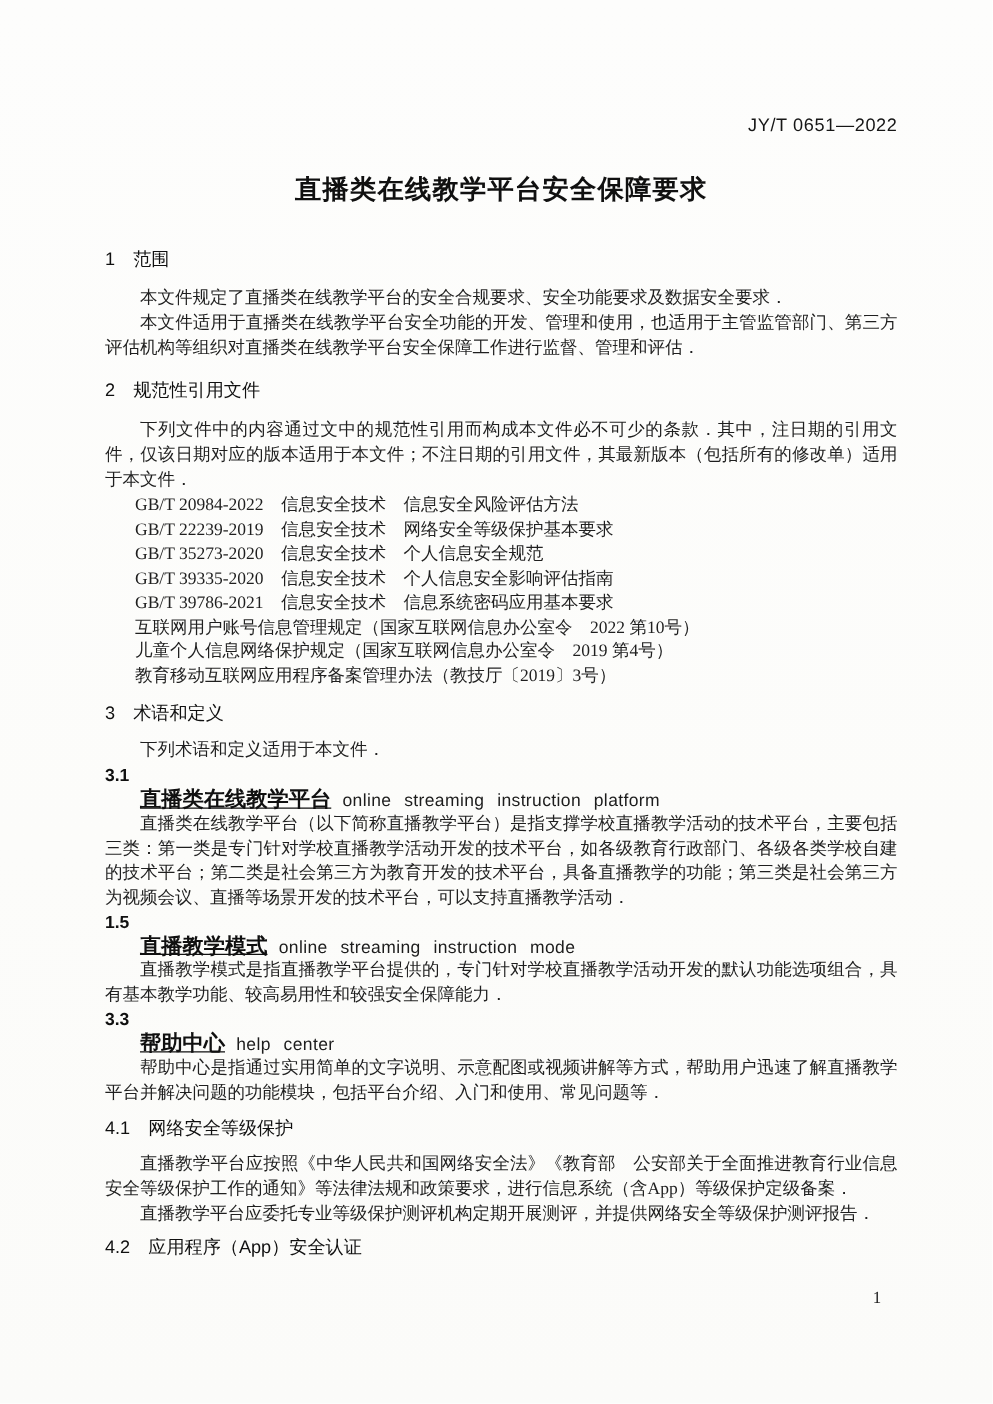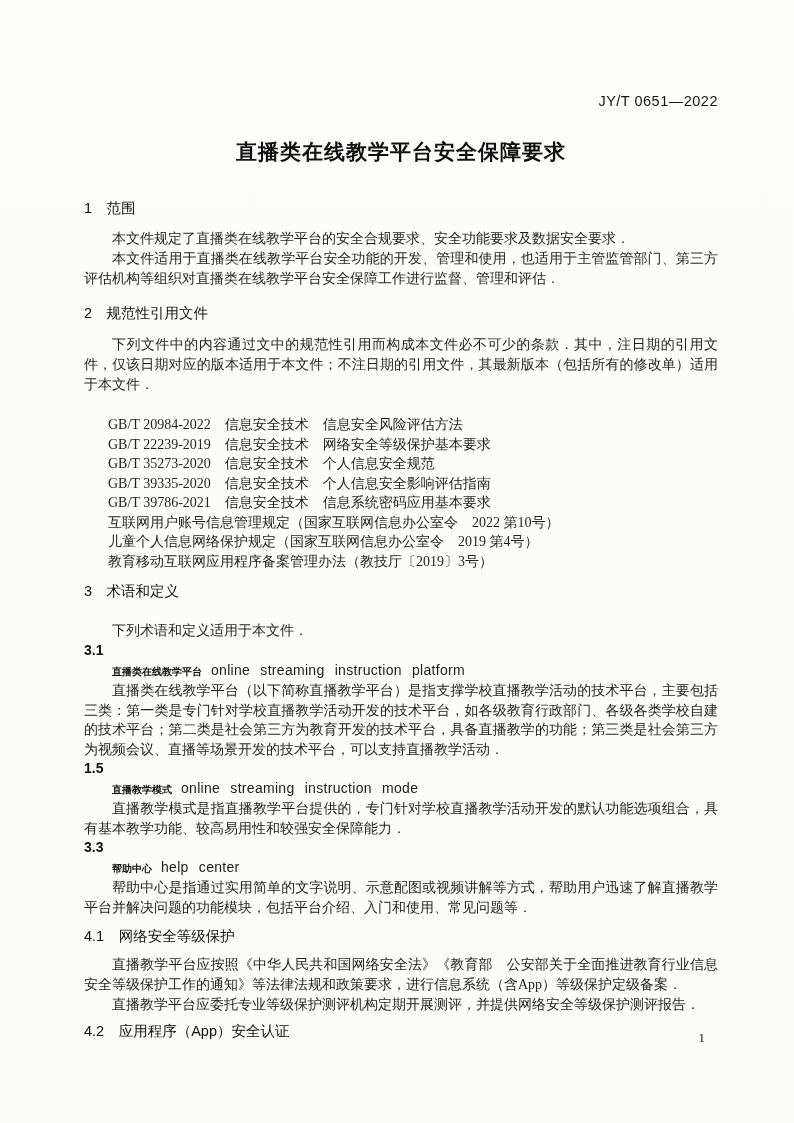--- a/index.html
+++ b/index.html
@@ -56,46 +56,47 @@
   
   .body-p {
     font-size: 14px;
     line-height: 20px;
     text-align: justify;
     text-indent: 28px;
     color: #1f1f1f;
   }
   [data-name="scope-paragraph-1"] { margin-top: 11px; }
   [data-name="references-intro"]  { margin-top: 12px; }
-  [data-name="terms-intro"]       { margin-top: 20px; }
+  [data-name="terms-intro"]       { margin-top: 10px; }
   [data-name="clause-4-1-paragraph-1"] { margin-top: 9px; }
 
   
-  .ref-list { margin-top: 20px; }
+  .ref-list { margin-top: 0; }
   .ref-item {
     font-size: 14px;
     line-height: 19.5px;
     margin-left: 24px;
     white-space: nowrap;
   }
 
   
   .term-num {
     font-family: "Liberation Sans", sans-serif;
     font-weight: 700;
     font-size: 14px;
     line-height: 19px;
     color: #101010;
   }
   .term-line { margin-left: 28px; line-height: 19px; white-space: nowrap; }
   .term-zh {
     font-family: "Liberation Sans", sans-serif;
     font-weight: 700;
-    font-size: 10px;
+    font-size: 17px;
     color: #101010;
+    text-decoration: underline;
   }
   .term-en {
     font-family: "Liberation Sans", sans-serif;
     font-size: 14px;
     margin-left: 9px;
     word-spacing: 6px;
     letter-spacing: 0.3px;
     color: #1c1c1c;
   }
   .term-def {

